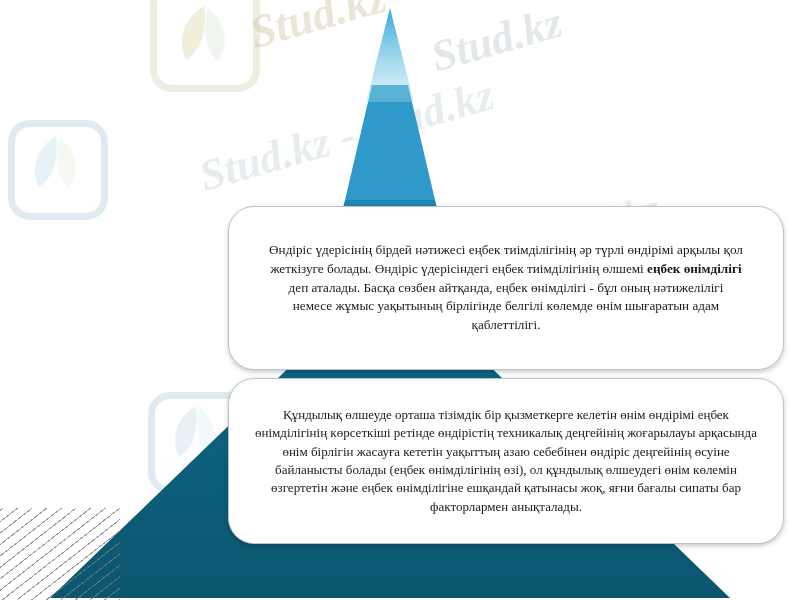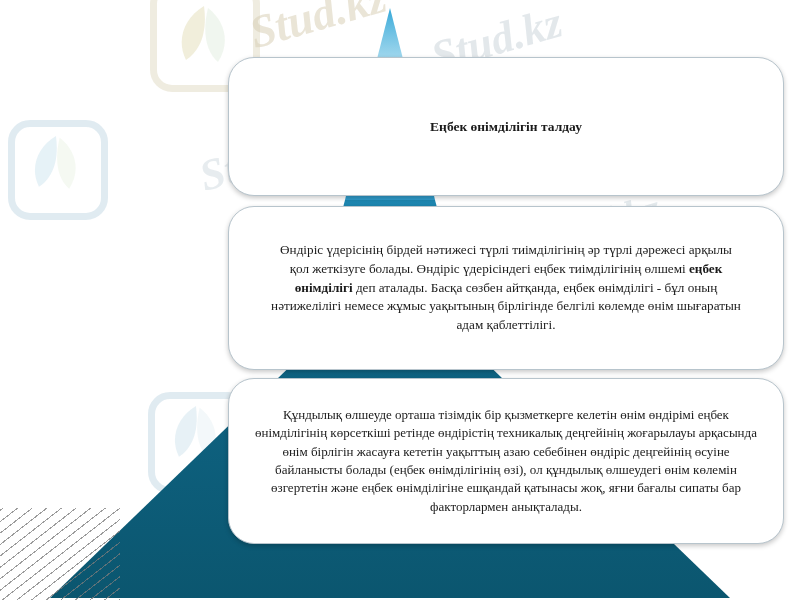--- a/index.html
+++ b/index.html
@@ -181,27 +181,24 @@
 
     <polygon points="345,200 305,352 475,352 435,200" fill="url(#gradMid)"></polygon>
 
     <polygon points="372,85 345,200 435,200 408,85" fill="#2f9ac9"></polygon>
 
     <polygon points="390,8 366,102 414,102 390,8" fill="url(#gradApexFade)"></polygon>
   </svg>
 
   <div class="hatch"></div>
 
-  <div class="box" id="box-title">
-    <div class="box-inner">Еңбек өнімділігін талдау</div>
-  </div>
 
   <div class="box" id="box-middle">
     <div class="box-inner">
-      <span>Өндіріс үдерісінің бірдей нәтижесі түрлі тиімділігінің әр түрлі дәрежесі арқылы қол жеткізуге болады. Өндіріс үдерісіндегі еңбек тиімділігінің өлшемі </span><b class="em">еңбек өнімділігі</b><span> деп аталады. Басқа сөзбен айтқанда, еңбек өнімділігі - бұл оның нәтижелілігі немесе жұмыс уақытының бірлігінде белгілі көлемде өнім шығаратын адам қаблеттілігі.</span>
+      <span>Өндіріс үдерісінің бірдей нәтижесі еңбек тиімділігінің әр түрлі өндірімі арқылы қол жеткізуге болады. Өндіріс үдерісіндегі еңбек тиімділігінің өлшемі </span><b class="em">еңбек өнімділігі</b><span> деп аталады. Басқа сөзбен айтқанда, еңбек өнімділігі - бұл оның нәтижелілігі немесе жұмыс уақытының бірлігінде белгілі көлемде өнім шығаратын адам қаблеттілігі.</span>
     </div>
   </div>
 
   <div class="box" id="box-bottom">
     <div class="box-inner">Құндылық өлшеуде орташа тізімдік бір қызметкерге келетін өнім өндірімі еңбек өнімділігінің көрсеткіші ретінде өндірістің техникалық деңгейінің жоғарылауы арқасында өнім бірлігін жасауға кететін уақыттың азаю себебінен өндіріс деңгейінің өсуіне байланысты болады (еңбек өнімділігінің өзі), ол құндылық өлшеудегі өнім көлемін өзгертетін және  еңбек өнімділігіне ешқандай қатынасы жоқ, яғни бағалы сипаты бар факторлармен анықталады.</div>
   </div>
 
 </div>
 
 </body></html>

